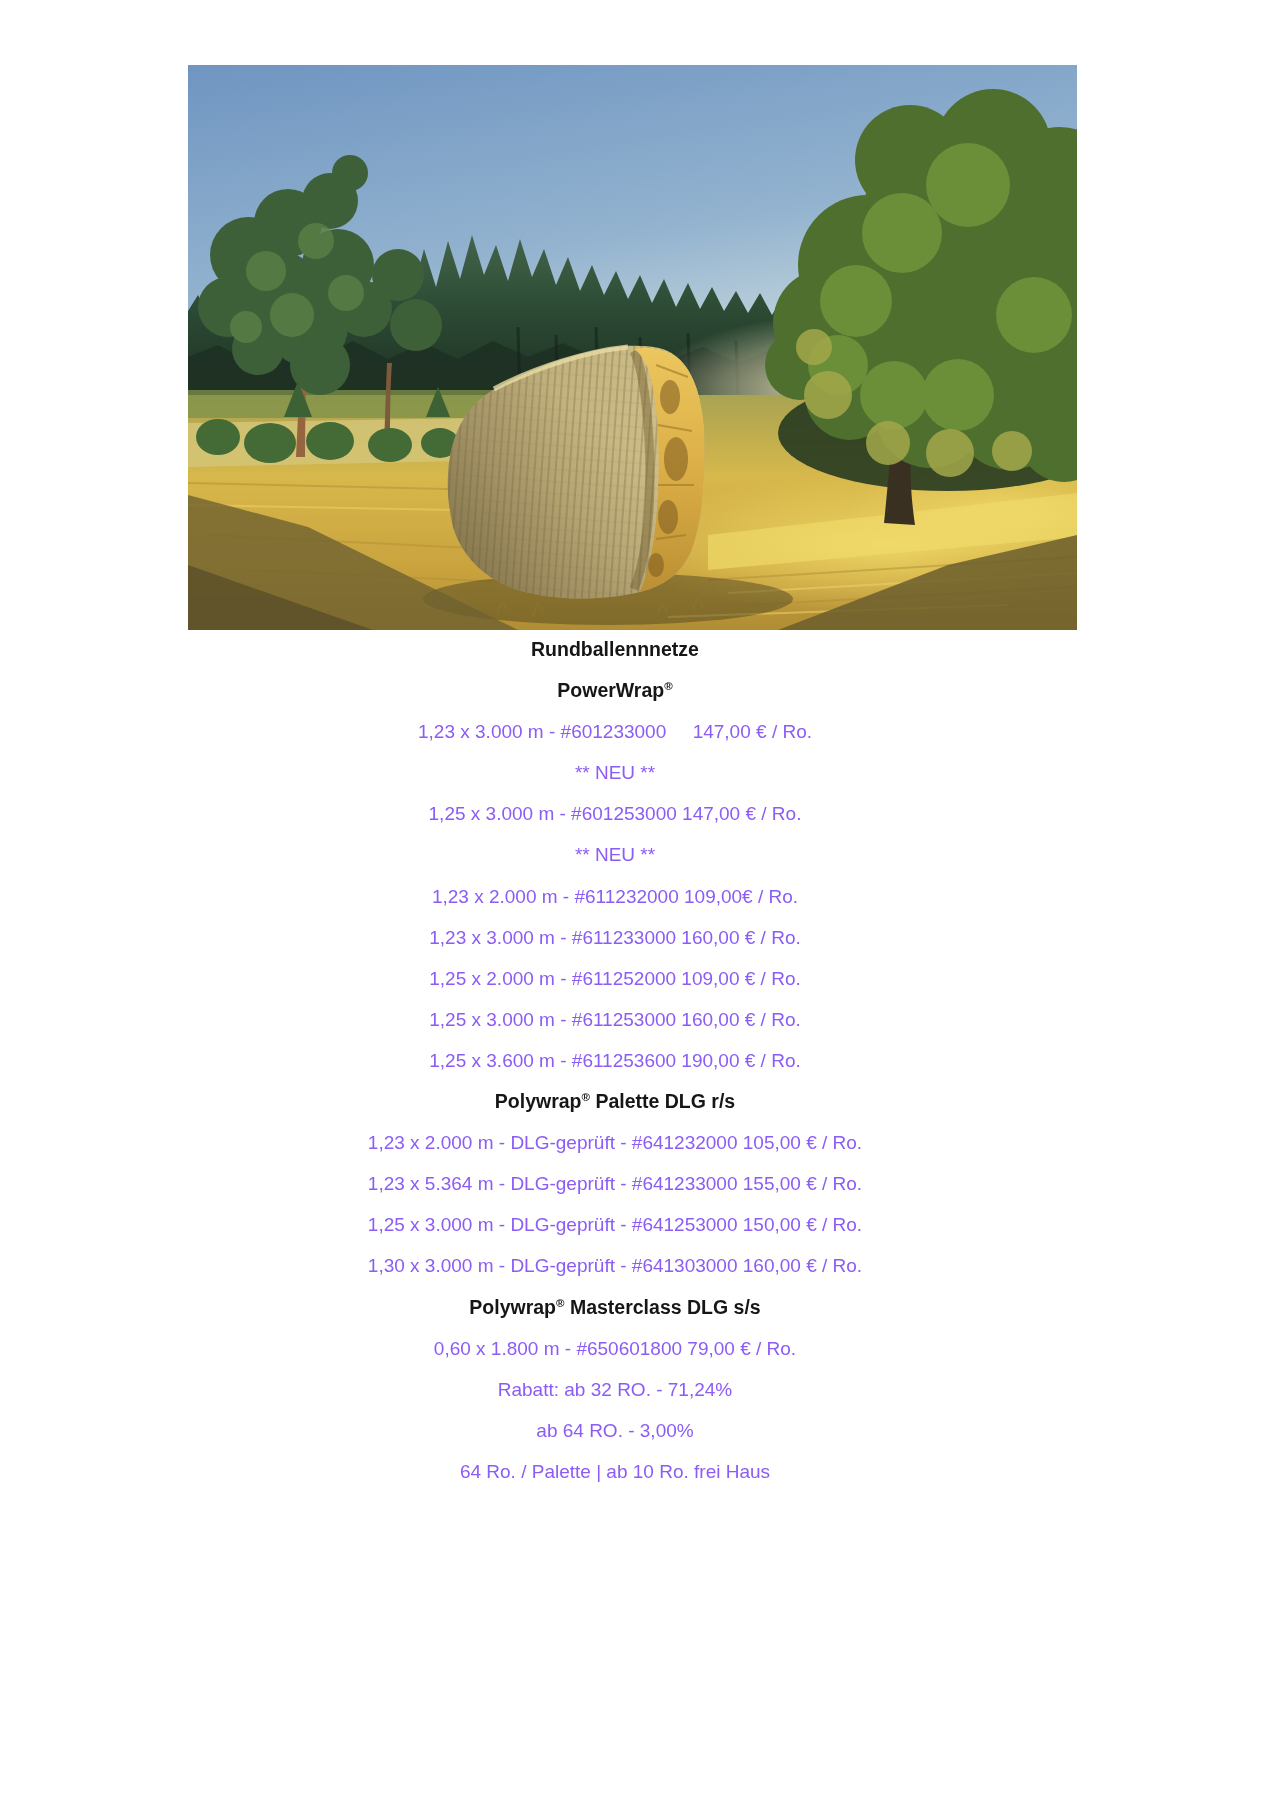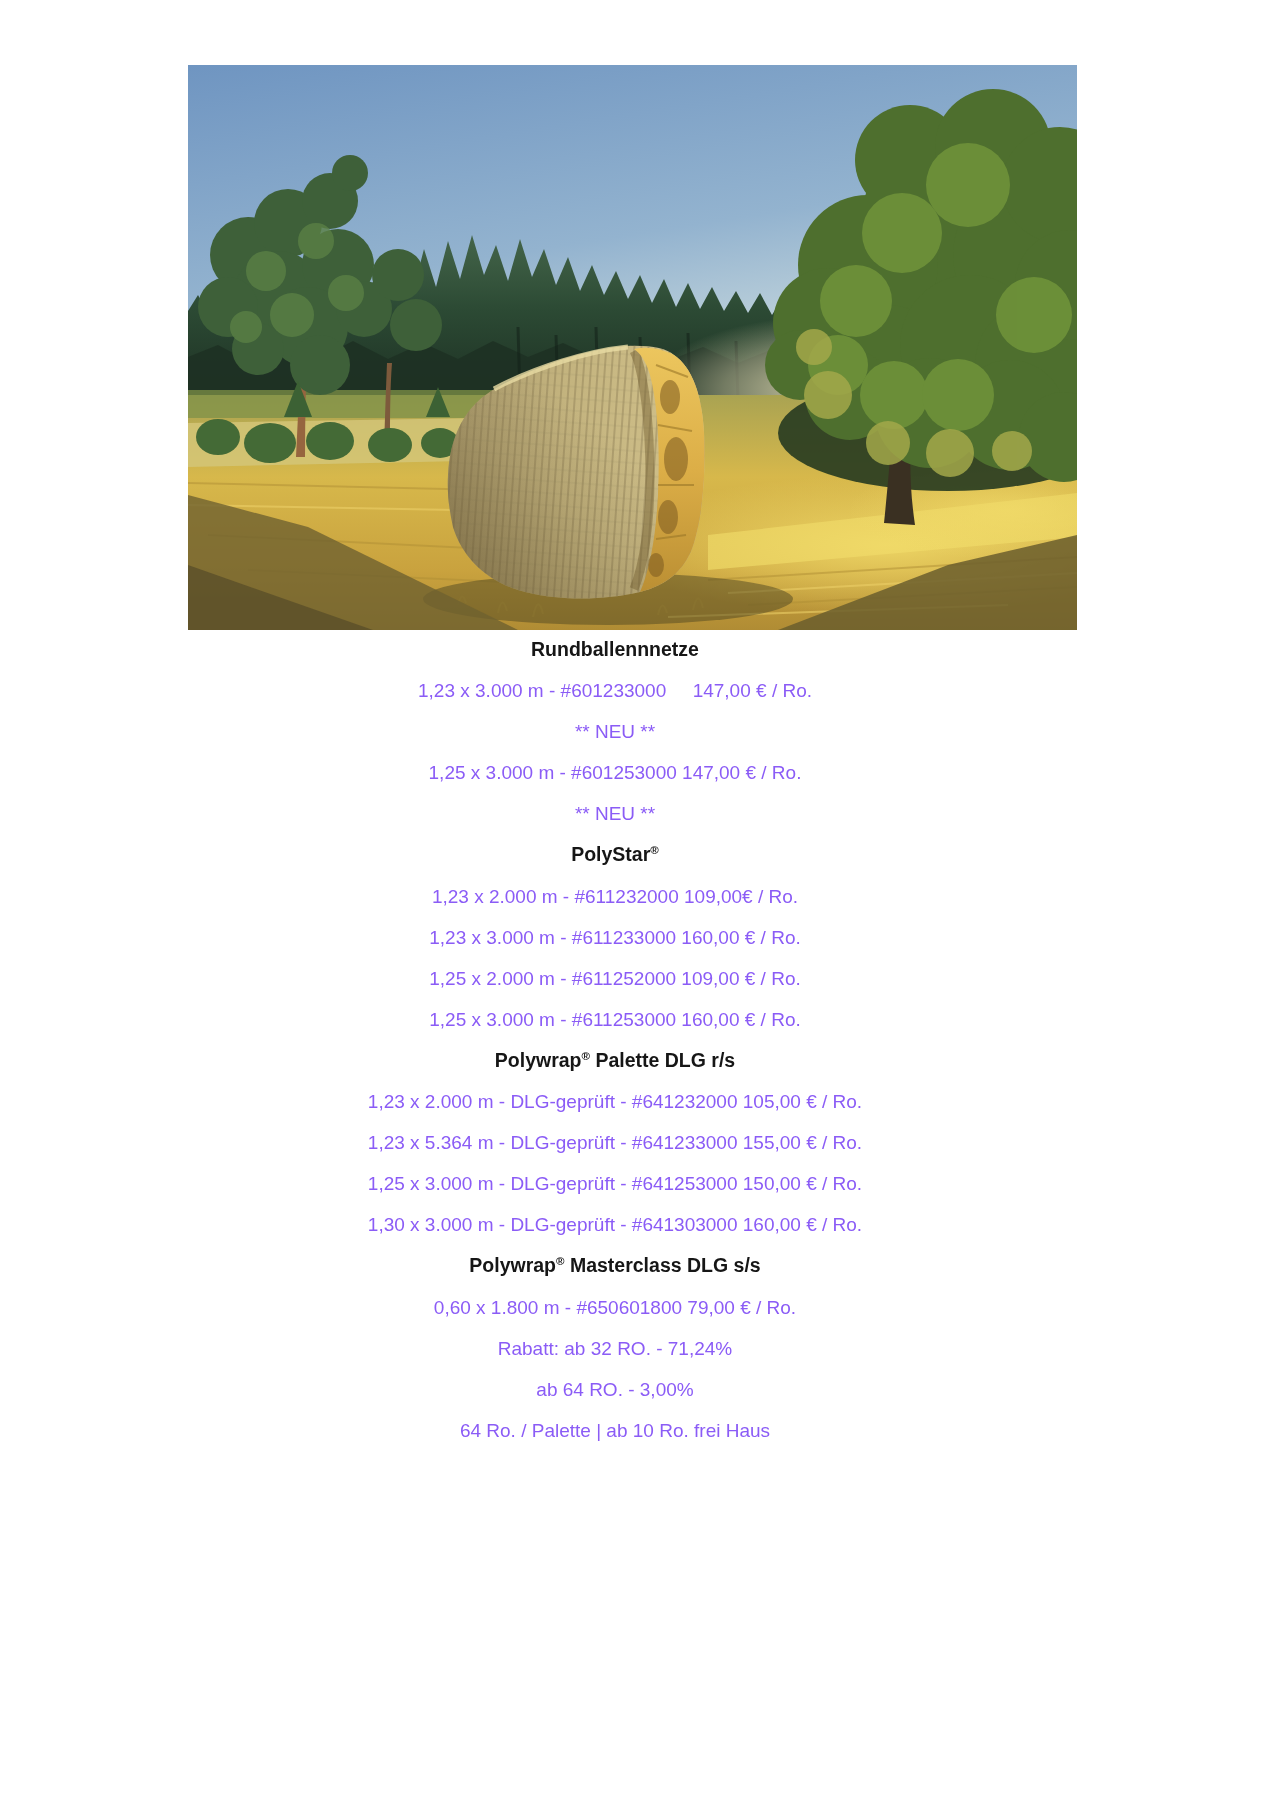--- a/index.html
+++ b/index.html
@@ -228,29 +228,30 @@
   <g>
     <polygon points="0,430 120,462 330,565 0,565" fill="#6f6130" opacity="0.8"></polygon>
     <polygon points="0,500 185,565 0,565" fill="#5e522a" opacity="0.9"></polygon>
     <polygon points="889,470 889,565 590,565 760,500" fill="#6b5e2d" opacity="0.85"></polygon>
   </g>
 </svg>
 </div>
 
 <div class="price-list">
   <div class="line bold">Rundballennnetze</div>
+  <div class="line bold"><span>PowerWrap</span><sup class="reg">®</sup><span></span></div>
   <div class="line">1,23 x 3.000 m - #601233000     147,00 € / Ro.</div>
   <div class="line">** NEU **</div>
   <div class="line">1,25 x 3.000 m - #601253000 147,00 € / Ro.</div>
   <div class="line">** NEU **</div>
-  <div class="line bold"><span>PolyStar</span><sup class="reg">®</sup><span></span></div>
   <div class="line">1,23 x 2.000 m - #611232000 109,00€ / Ro.</div>
   <div class="line">1,23 x 3.000 m - #611233000 160,00 € / Ro.</div>
   <div class="line">1,25 x 2.000 m - #611252000 109,00 € / Ro.</div>
   <div class="line">1,25 x 3.000 m - #611253000 160,00 € / Ro.</div>
+  <div class="line">1,25 x 3.600 m - #611253600 190,00 € / Ro.</div>
   <div class="line bold"><span>Polywrap</span><sup class="reg">®</sup><span> Palette DLG r/s</span></div>
   <div class="line">1,23 x 2.000 m - DLG-geprüft - #641232000 105,00 € / Ro.</div>
   <div class="line">1,23 x 5.364 m - DLG-geprüft - #641233000 155,00 € / Ro.</div>
   <div class="line">1,25 x 3.000 m - DLG-geprüft - #641253000 150,00 € / Ro.</div>
   <div class="line">1,30 x 3.000 m - DLG-geprüft - #641303000 160,00 € / Ro.</div>
   <div class="line bold"><span>Polywrap</span><sup class="reg">®</sup><span> Masterclass DLG s/s</span></div>
   <div class="line">0,60 x 1.800 m - #650601800 79,00 € / Ro.</div>
   <div class="line">Rabatt: ab 32 RO. - 71,24%</div>
   <div class="line">ab 64 RO. - 3,00%</div>
   <div class="line">64 Ro. / Palette | ab 10 Ro. frei Haus</div>

